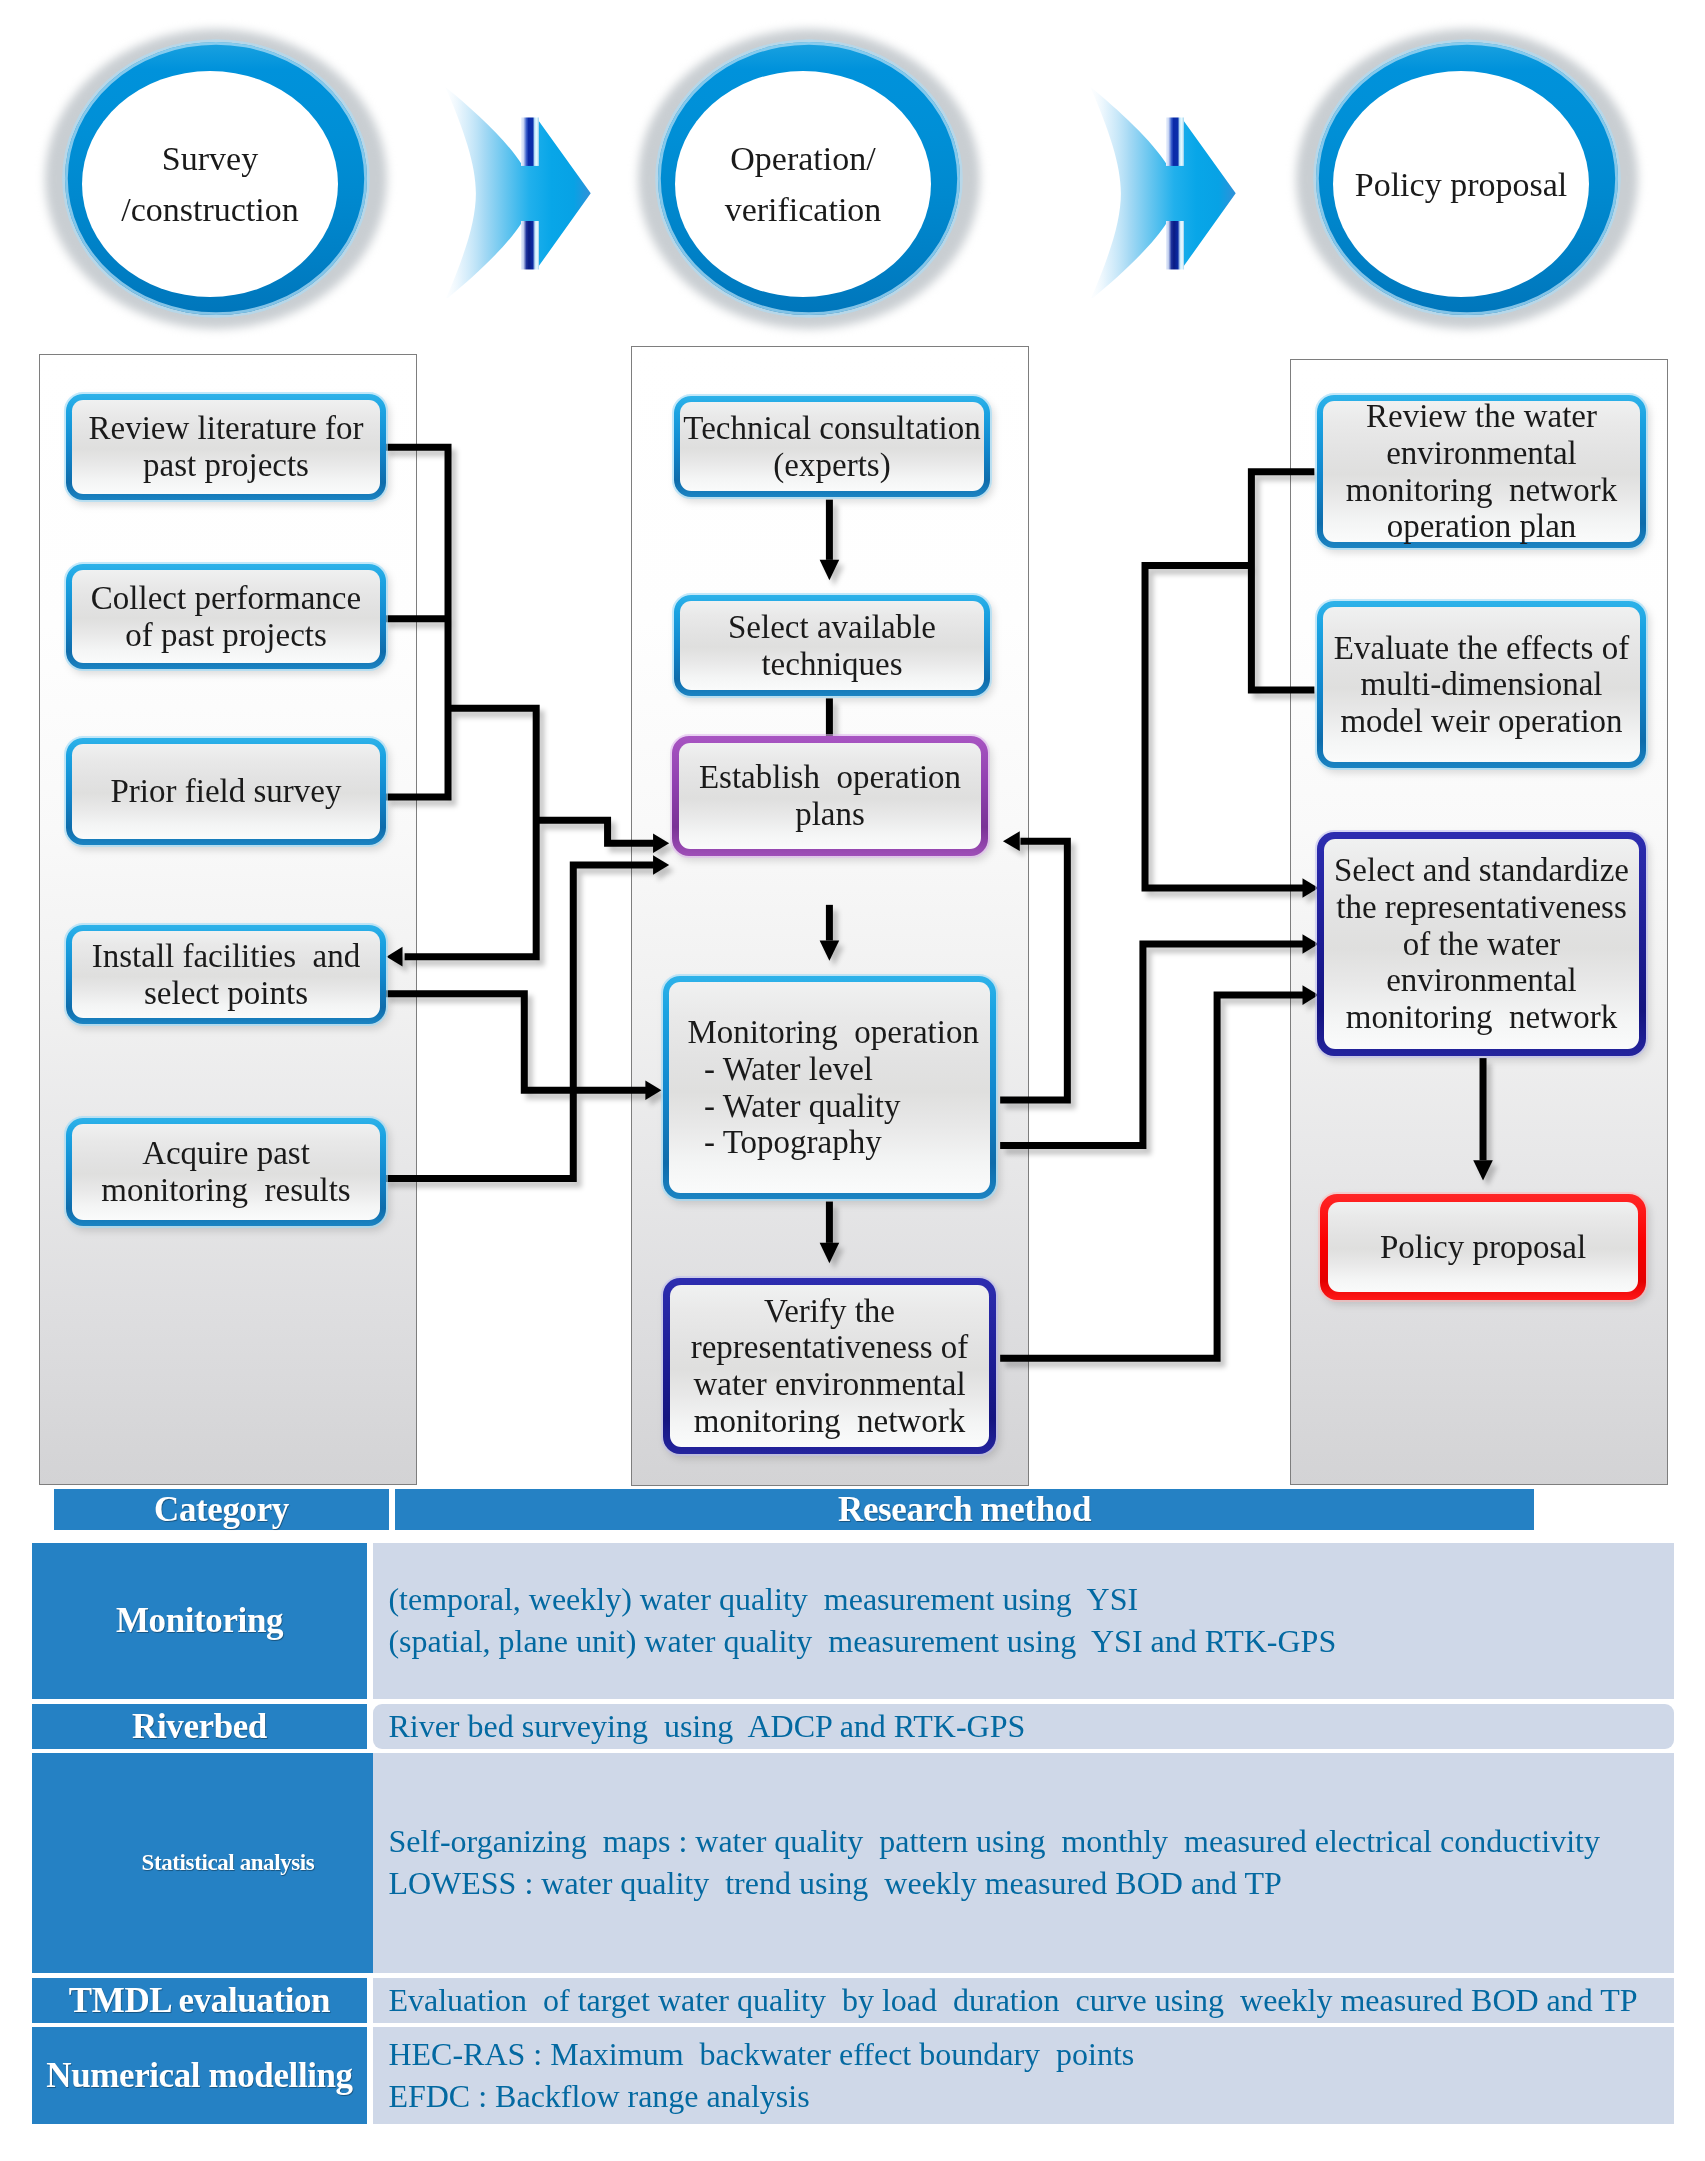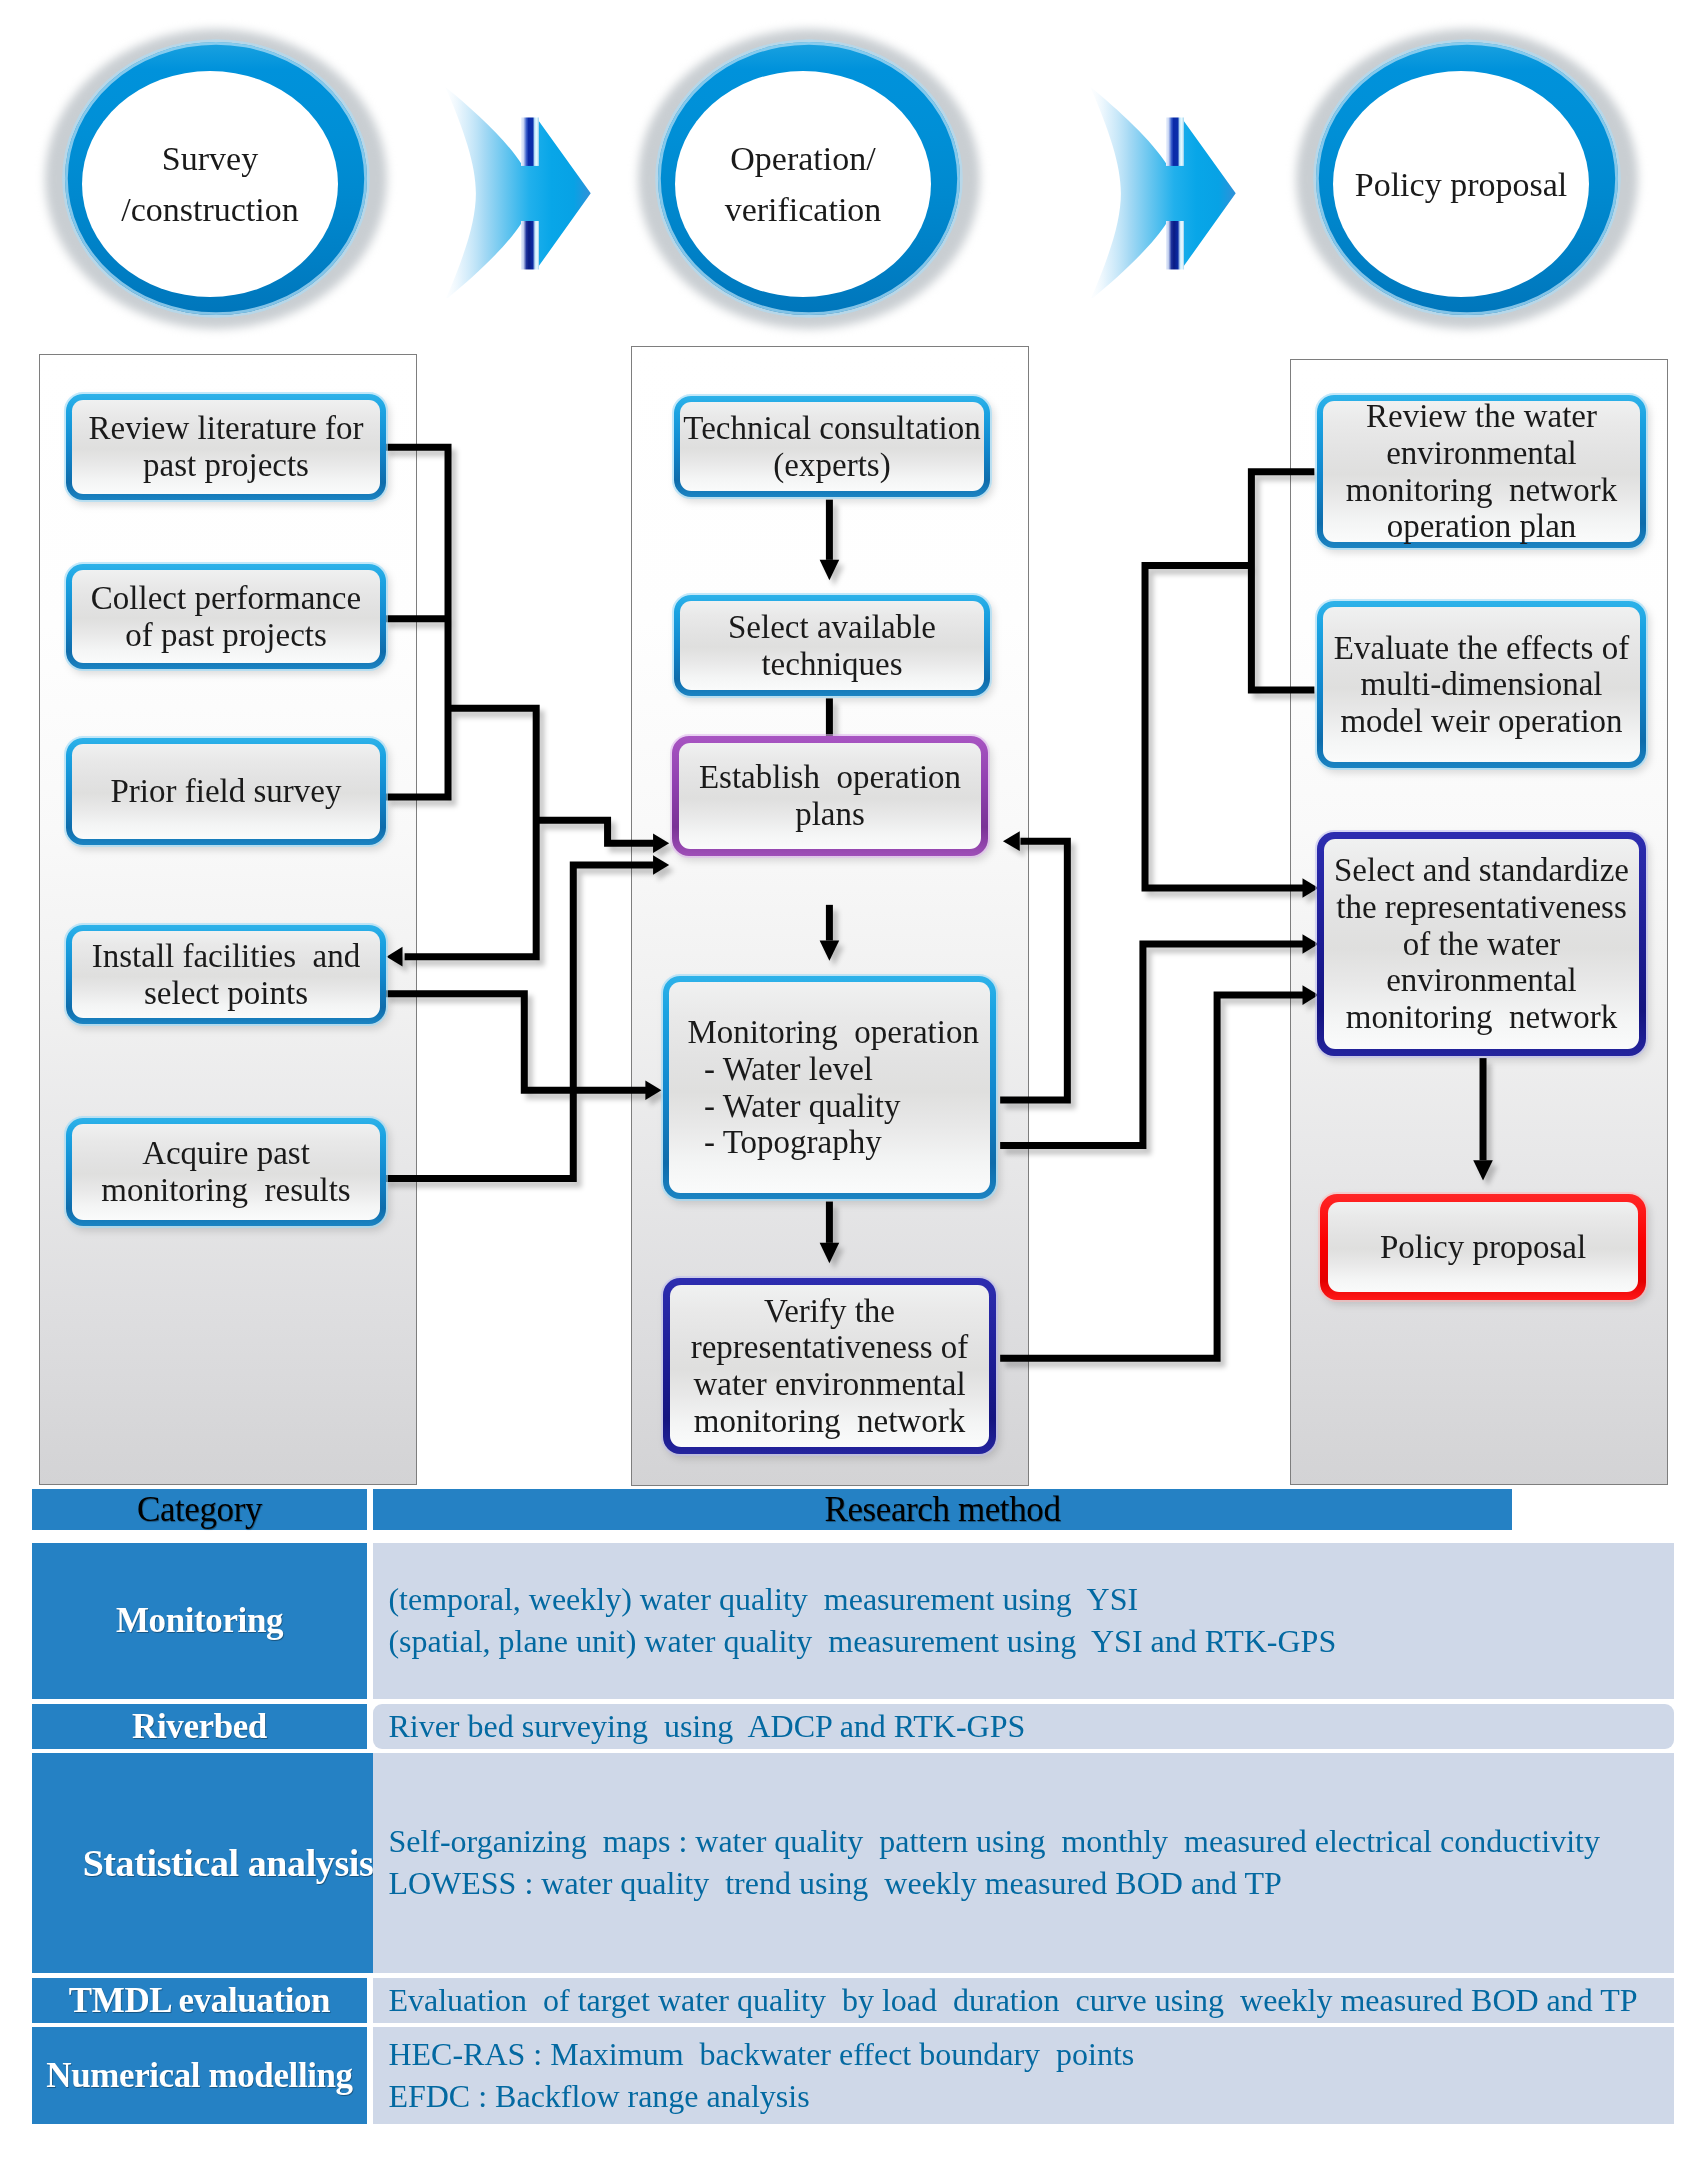--- a/index.html
+++ b/index.html
@@ -49,23 +49,23 @@
 .fbox.red    .edge{background:linear-gradient(to bottom,#ff2626 0%,#fb0000 45%,#e40000 82%,#ff1818 100%);}
 .fbox.red    .fill{left:7.7px;top:7.7px;right:7.7px;bottom:7.7px;}
 .fbox.red    .halo{border:2.8px solid rgba(255,182,182,.52);}
 
 
 svg.conn{position:absolute;left:0;top:0;width:1705px;height:2161px;pointer-events:none;}
 
 
 .tbl{position:absolute;}
 .tcell{position:absolute;box-sizing:border-box;}
-.thead{background:#2581c4;color:#000000;font-weight:normal;
+.thead{background:#2581c4;color:#ffffff;font-weight:bold;
   display:flex;align-items:center;justify-content:center;
-  text-shadow:0.7px 0.7px 0.7px rgba(0,0,0,.35);}
+  text-shadow:0.7px 0.7px 0.7px rgba(0,0,0,.35);margin-left:22px;}
 .tcat{background:#2581c4;color:#ffffff;font-weight:bold;
   display:flex;align-items:center;justify-content:center;
   text-shadow:0.7px 0.7px 0.7px rgba(0,0,0,.35);}
 .tmet{background:#cfd8e8;color:#0369a1;display:flex;align-items:flex-start;
   justify-content:center;flex-direction:column;line-height:1.30;}
 .tmet .ln{display:block;white-space:pre;width:100%;}
 
 </style></head><body>
 
 <div class="stage">
@@ -314,21 +314,21 @@
 <div class="tcell thead" style="left:373px;top:1489px;width:1139px;height:41px;font-size:35px;letter-spacing:-0.4px;">Research method</div>
 <div class="tcell tcat" style="left:32px;top:1543px;width:335px;height:156px;font-size:35px;letter-spacing:-0.4px;">Monitoring</div>
 <div class="tcell tmet" style="left:373px;top:1543px;width:1301px;height:156px;font-size:32px;padding-left:15.4px;">
         <span class="ln">(temporal, weekly) water quality  measurement using  YSI</span>
         <span class="ln">(spatial, plane unit) water quality  measurement using  YSI and RTK-GPS</span>
       </div>
 <div class="tcell tcat" style="left:32px;top:1704px;width:335px;height:45px;font-size:35px;letter-spacing:-0.4px;">Riverbed</div>
 <div class="tcell tmet" style="left:373px;top:1704px;width:1301px;height:45px;font-size:32px;padding-left:15.4px;border-radius:9px;">
         <span class="ln">River bed surveying  using  ADCP and RTK-GPS</span>
       </div>
-<div class="tcell tcat" style="left:32px;top:1753px;width:392px;height:220px;font-size:38px;letter-spacing:-0.4px;">Statistical analysis</div>
+<div class="tcell tcat" style="left:32px;top:1753px;width:392px;height:220px;font-size:23px;letter-spacing:-0.4px;">Statistical analysis</div>
 <div class="tcell tmet" style="left:373px;top:1753px;width:1301px;height:220px;font-size:32px;padding-left:15.4px;">
         <span class="ln">Self-organizing  maps : water quality  pattern using  monthly  measured electrical conductivity</span>
         <span class="ln">LOWESS : water quality  trend using  weekly measured BOD and TP</span>
       </div>
 <div class="tcell tcat" style="left:32px;top:1978px;width:335px;height:45px;font-size:35px;letter-spacing:-0.4px;">TMDL evaluation</div>
 <div class="tcell tmet" style="left:373px;top:1978px;width:1301px;height:45px;font-size:32px;padding-left:15.4px;">
         <span class="ln">Evaluation  of target water quality  by load  duration  curve using  weekly measured BOD and TP</span>
       </div>
 <div class="tcell tcat" style="left:32px;top:2027px;width:335px;height:97px;font-size:35px;letter-spacing:-0.4px;">Numerical modelling</div>
 <div class="tcell tmet" style="left:373px;top:2027px;width:1301px;height:97px;font-size:32px;padding-left:15.4px;">

